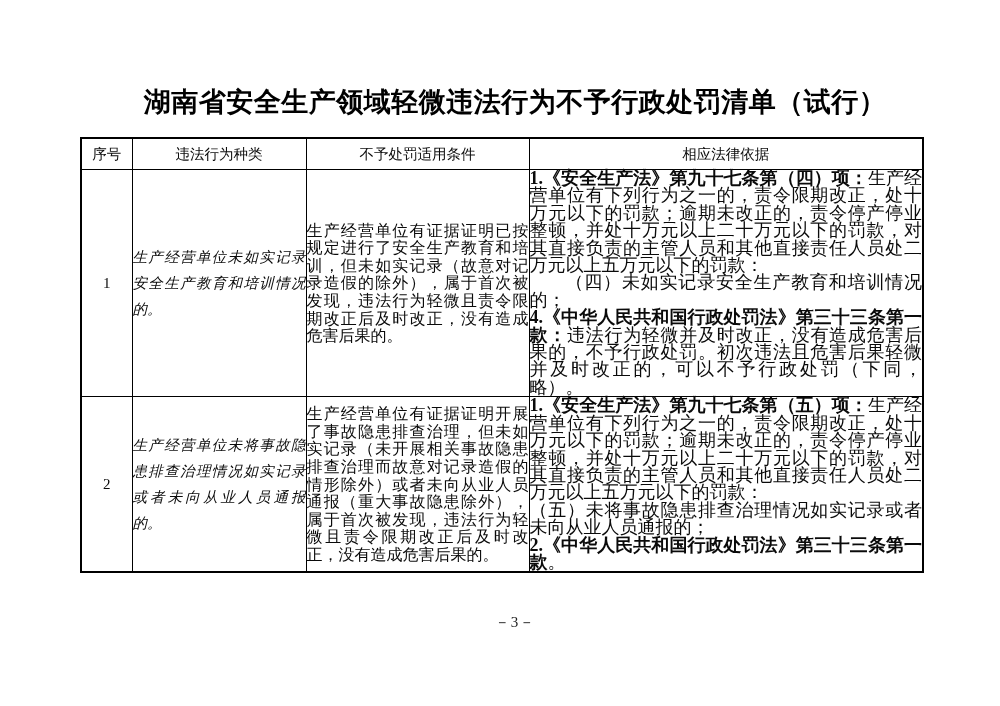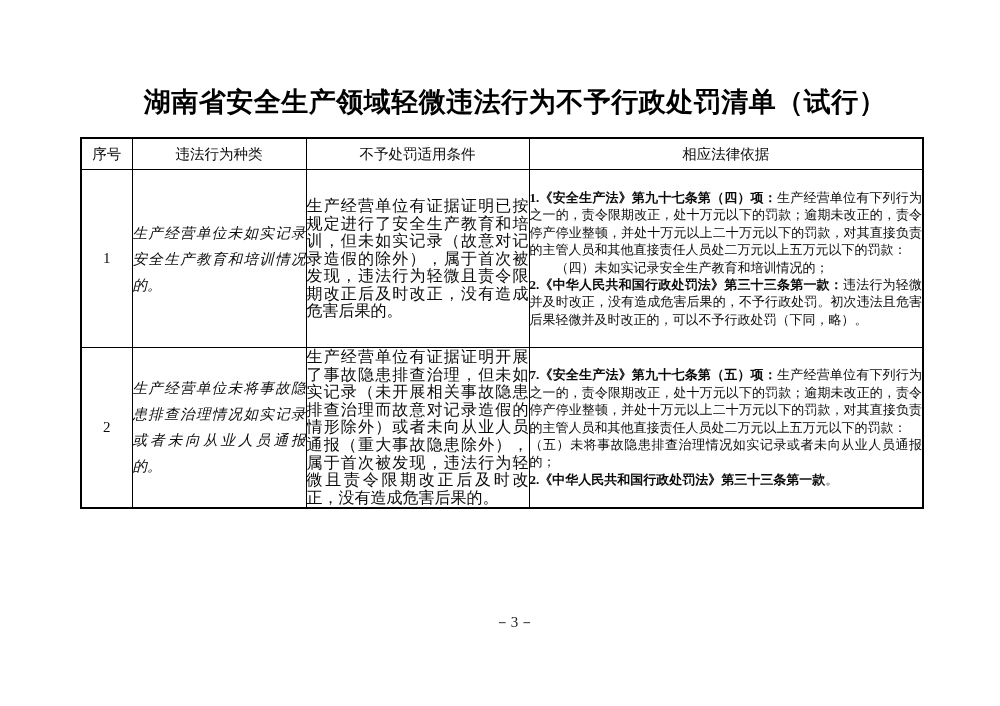--- a/index.html
+++ b/index.html
@@ -74,21 +74,21 @@
   td.c-condition {
     padding: 0 7px;
     font-size: 16px;
     line-height: 17.6px;
     text-align: justify;
     text-justify: inter-character;
   }
   td.c-legal {
     vertical-align: top;
     padding: 2px 6px 0 6px;
-    font-size: 13px;
+    font-size: 18px;
     line-height: 17.4px;
     text-align: justify;
     text-justify: inter-character;
   }
   td.c-legal p {
     margin: 0;
   }
   td.c-legal p.indent {
     text-indent: 2em;
   }
@@ -129,29 +129,29 @@
       </tr>
     </thead>
     <tbody>
         <tr class="row-1">
           <td class="c-index">1</td>
           <td class="c-violation">生产经营单位未如实记录安全生产教育和培训情况的。</td>
           <td class="c-condition">生产经营单位有证据证明已按规定进行了安全生产教育和培训，但未如实记录（故意对记录造假的除外），属于首次被发现，违法行为轻微且责令限期改正后及时改正，没有造成危害后果的。</td>
           <td class="c-legal">
             <p><span class="b">1.《安全生产法》第九十七条第（四）项：</span><span>生产经营单位有下列行为之一的，责令限期改正，处十万元以下的罚款；逾期未改正的，责令停产停业整顿，并处十万元以上二十万元以下的罚款，对其直接负责的主管人员和其他直接责任人员处二万元以上五万元以下的罚款：</span></p>
             <p class="indent"><span>（四）未如实记录安全生产教育和培训情况的；</span></p>
-            <p><span class="b">2.《中华人民共和国行政处罚法》第三十三条第一款：</span><span>违法行为轻微并及时改正，没有造成危害后果的，不予行政处罚。初次违法且危害后果轻微并及时改正的，可以不予行政处罚（下同，略）。</span></p>
+            <p><span class="b">4.《中华人民共和国行政处罚法》第三十三条第一款：</span><span>违法行为轻微并及时改正，没有造成危害后果的，不予行政处罚。初次违法且危害后果轻微并及时改正的，可以不予行政处罚（下同，略）。</span></p>
           </td>
         </tr>
         <tr class="row-2">
           <td class="c-index">2</td>
           <td class="c-violation">生产经营单位未将事故隐患排查治理情况如实记录或者未向从业人员通报的。</td>
           <td class="c-condition">生产经营单位有证据证明开展了事故隐患排查治理，但未如实记录（未开展相关事故隐患排查治理而故意对记录造假的情形除外）或者未向从业人员通报（重大事故隐患除外），属于首次被发现，违法行为轻微且责令限期改正后及时改正，没有造成危害后果的。</td>
           <td class="c-legal">
-            <p><span class="b">7.《安全生产法》第九十七条第（五）项：</span><span>生产经营单位有下列行为之一的，责令限期改正，处十万元以下的罚款；逾期未改正的，责令停产停业整顿，并处十万元以上二十万元以下的罚款，对其直接负责的主管人员和其他直接责任人员处二万元以上五万元以下的罚款：</span></p>
+            <p><span class="b">1.《安全生产法》第九十七条第（五）项：</span><span>生产经营单位有下列行为之一的，责令限期改正，处十万元以下的罚款；逾期未改正的，责令停产停业整顿，并处十万元以上二十万元以下的罚款，对其直接负责的主管人员和其他直接责任人员处二万元以上五万元以下的罚款：</span></p>
             <p><span>（五）未将事故隐患排查治理情况如实记录或者未向从业人员通报的；</span></p>
             <p><span class="b">2.《中华人民共和国行政处罚法》第三十三条第一款</span><span>。</span></p>
           </td>
         </tr>
       </tbody>
   </table>
 
   <div class="page-number">－3－</div>
 
 </div>

